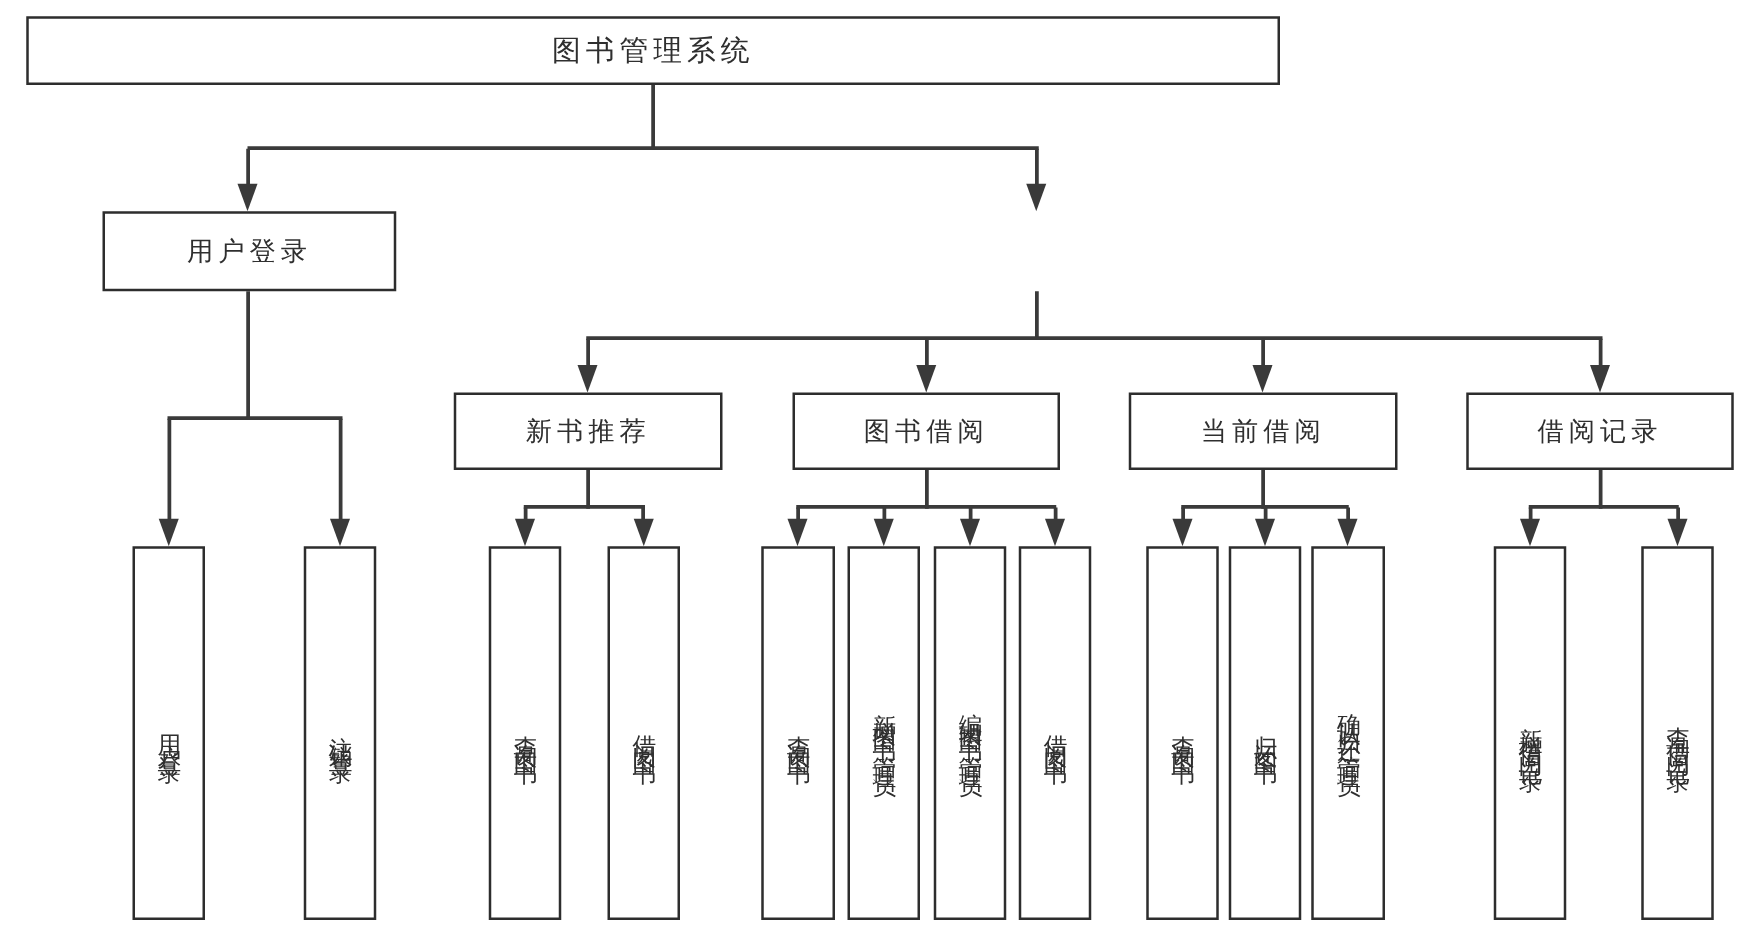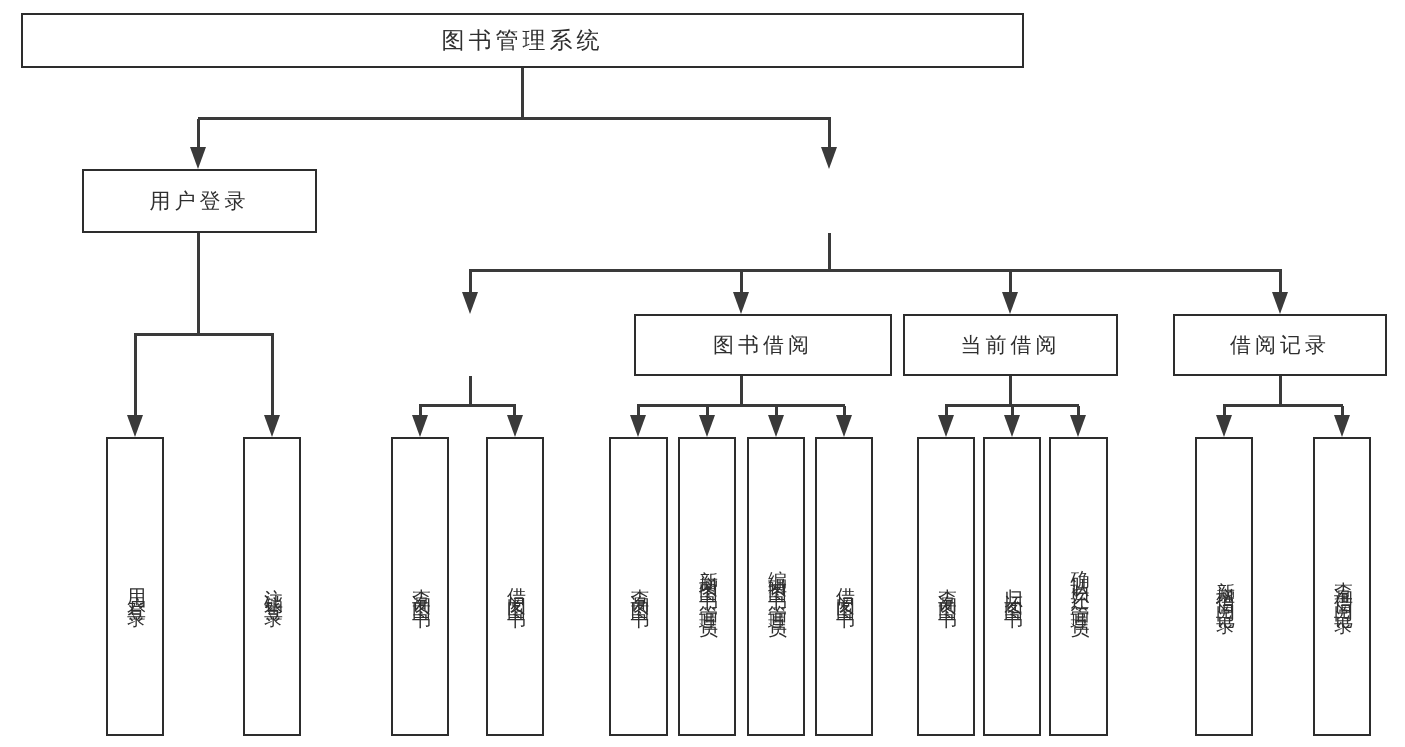--- a/index.html
+++ b/index.html
@@ -3,21 +3,21 @@
 <meta charset="utf-8">
 <style>
   :root{
     --background:#ffffff; --border:#2d2d2d; --line:#3a3a3a;
     --text:#2f2f2f; --watermark:#b5b5b5;
   }
   html,body{margin:0;padding:0;background:var(--background);}
   .canvas{
     position:relative;width:1405px;height:747px;overflow:hidden;
     background:var(--background);
-    font-family:Liberation Mono, monospace;color:var(--text);
+    font-family:Liberation Serif, serif;color:var(--text);
   }
   .box{
     position:absolute;box-sizing:border-box;background:#fff;
     border:2.5px solid var(--border);
     display:flex;align-items:center;justify-content:center;
   }
   .htext{letter-spacing:4px;white-space:nowrap;}
   .root .htext{font-size:23px;}
   .lvl .htext{font-size:21px;}
   .leaf{border-width:2.3px;}
@@ -40,21 +40,24 @@
 <div class="canvas">
 
   <div class="box root" style="left:21px;top:13px;width:1003px;height:55px">
     <span class="htext">图书管理系统</span>
   </div>
 
   <div class="box lvl" style="left:82px;top:169px;width:235px;height:64px">
     <span class="htext">用户登录</span>
   </div>
 
-  <div class="box lvl" style="left:634px;top:314px;width:258px;height:62px">
+  <div class="box lvl" style="left:363px;top:314px;width:215px;height:62px">
+    <span class="htext">新书推荐</span>
+  </div>
+  <div class="box lvl" style="left:634px;top:314px;width:214px;height:62px">
     <span class="htext">图书借阅</span>
   </div>
   <div class="box lvl" style="left:1173px;top:314px;width:214px;height:62px">
     <span class="htext">借阅记录</span>
   </div>
   <div class="box lvl" style="left:903px;top:314px;width:215px;height:62px">
     <span class="htext">当前借阅</span>
   </div>
 
   <div class="box leaf" style="left:106px;top:437px;width:58px;height:299px">

